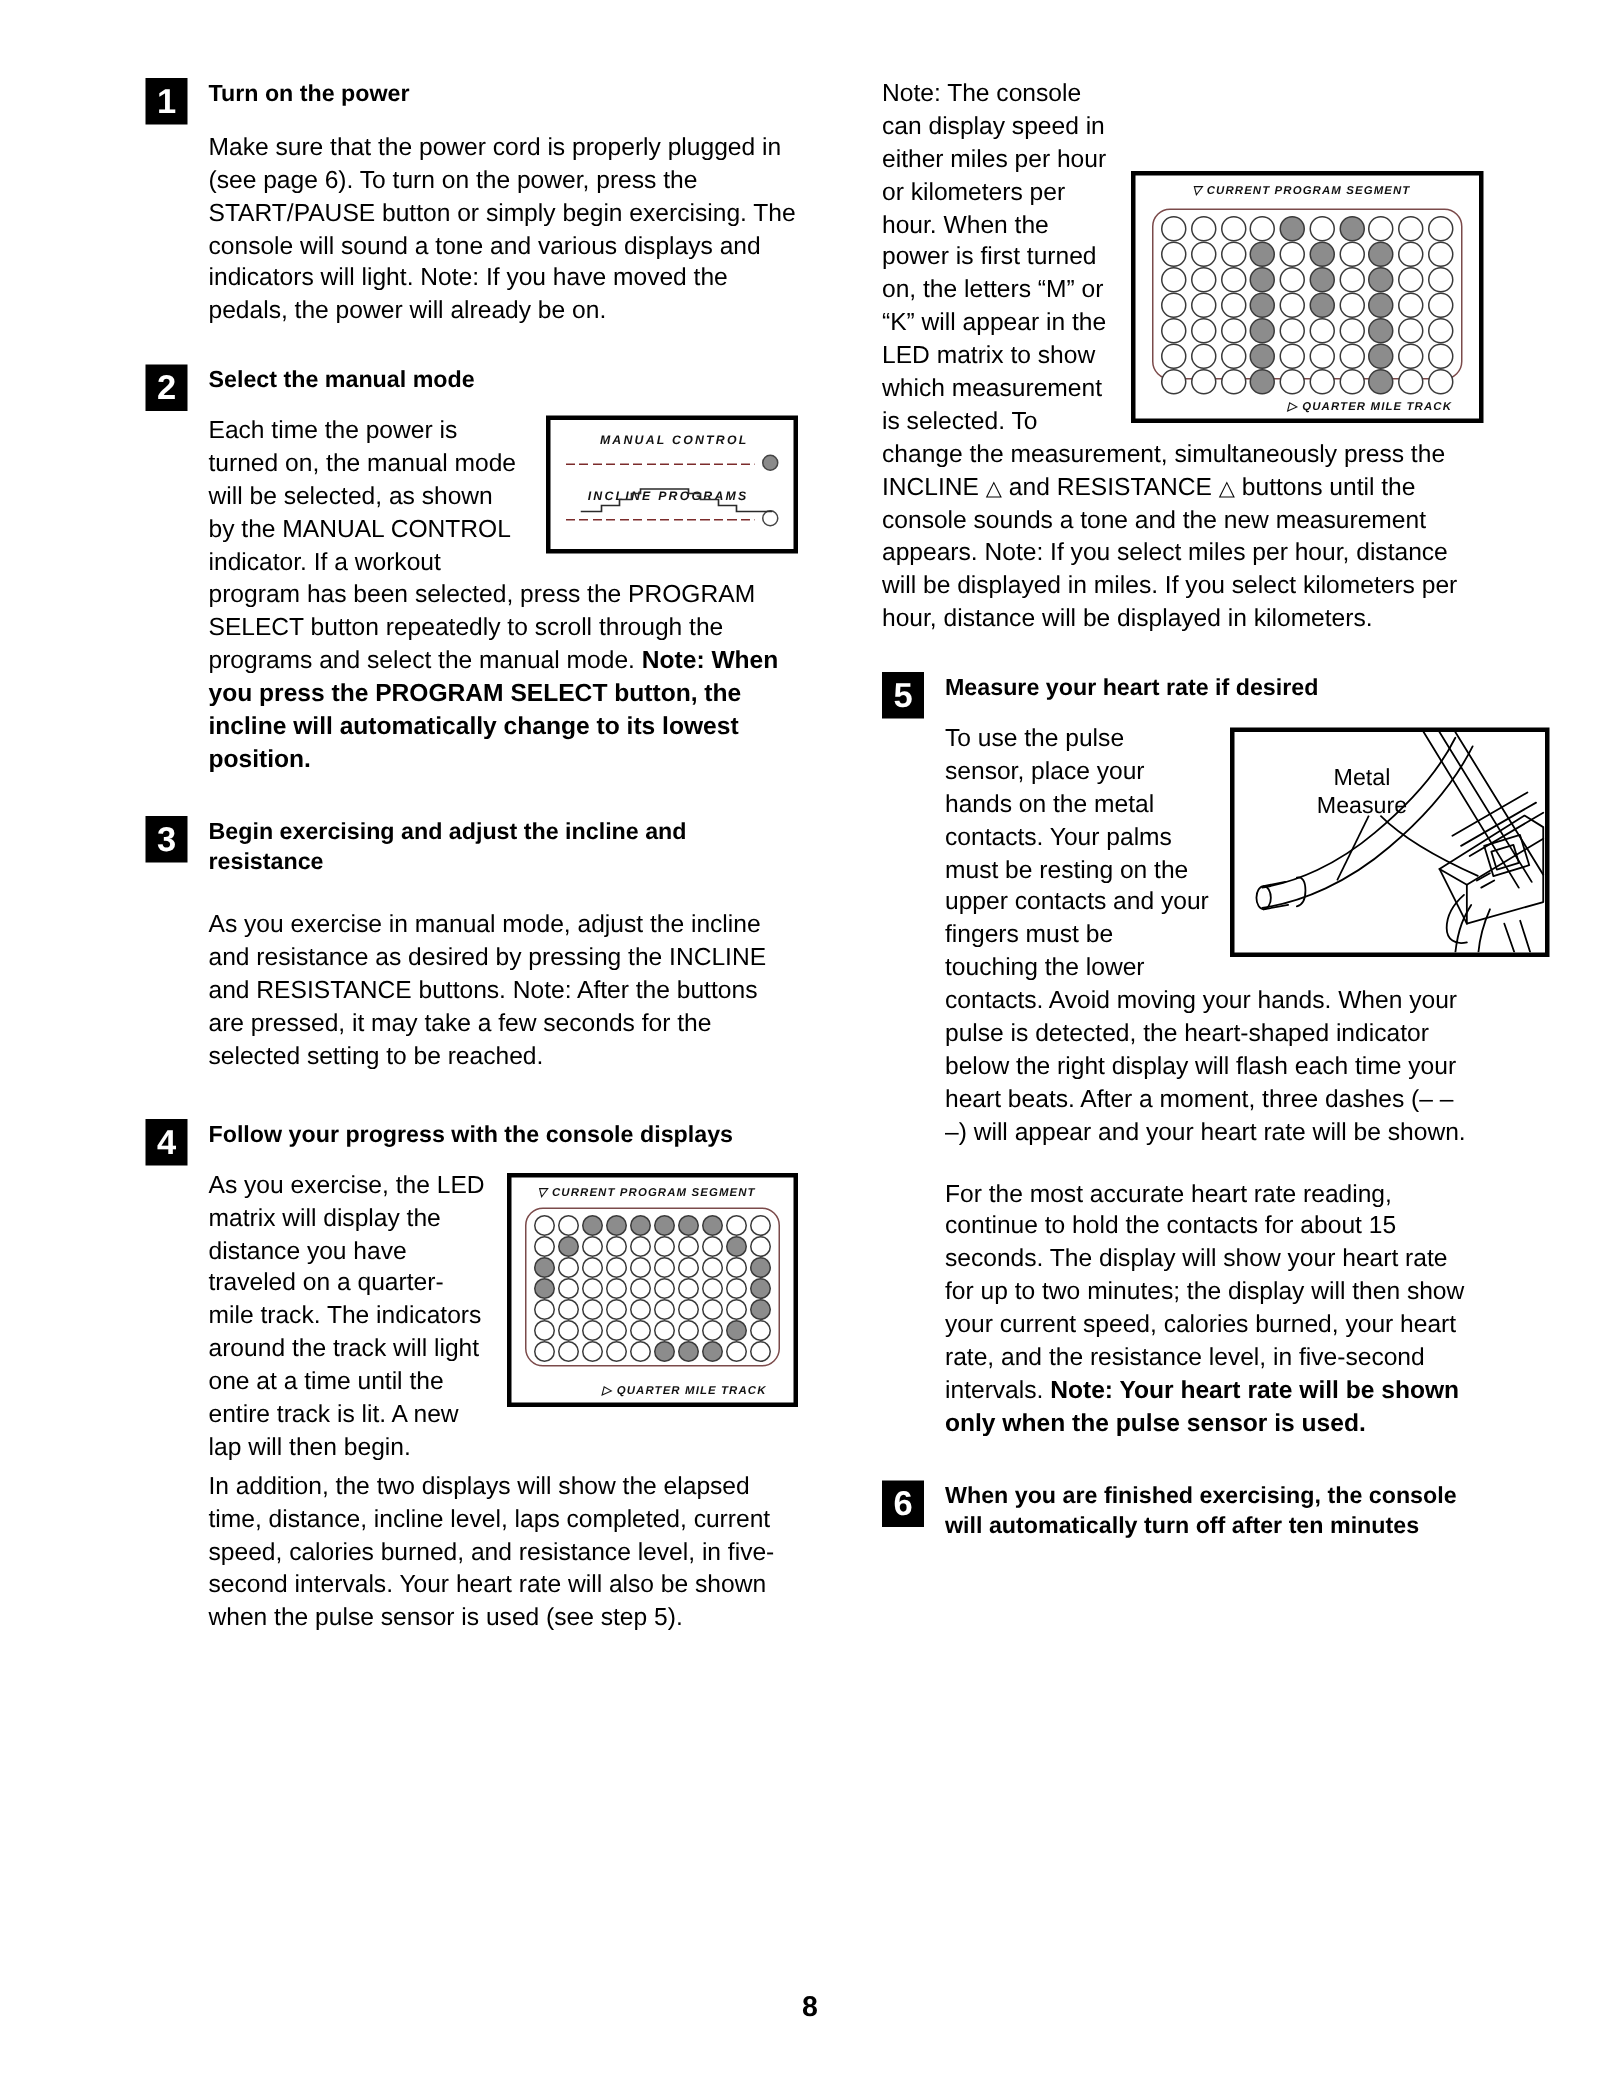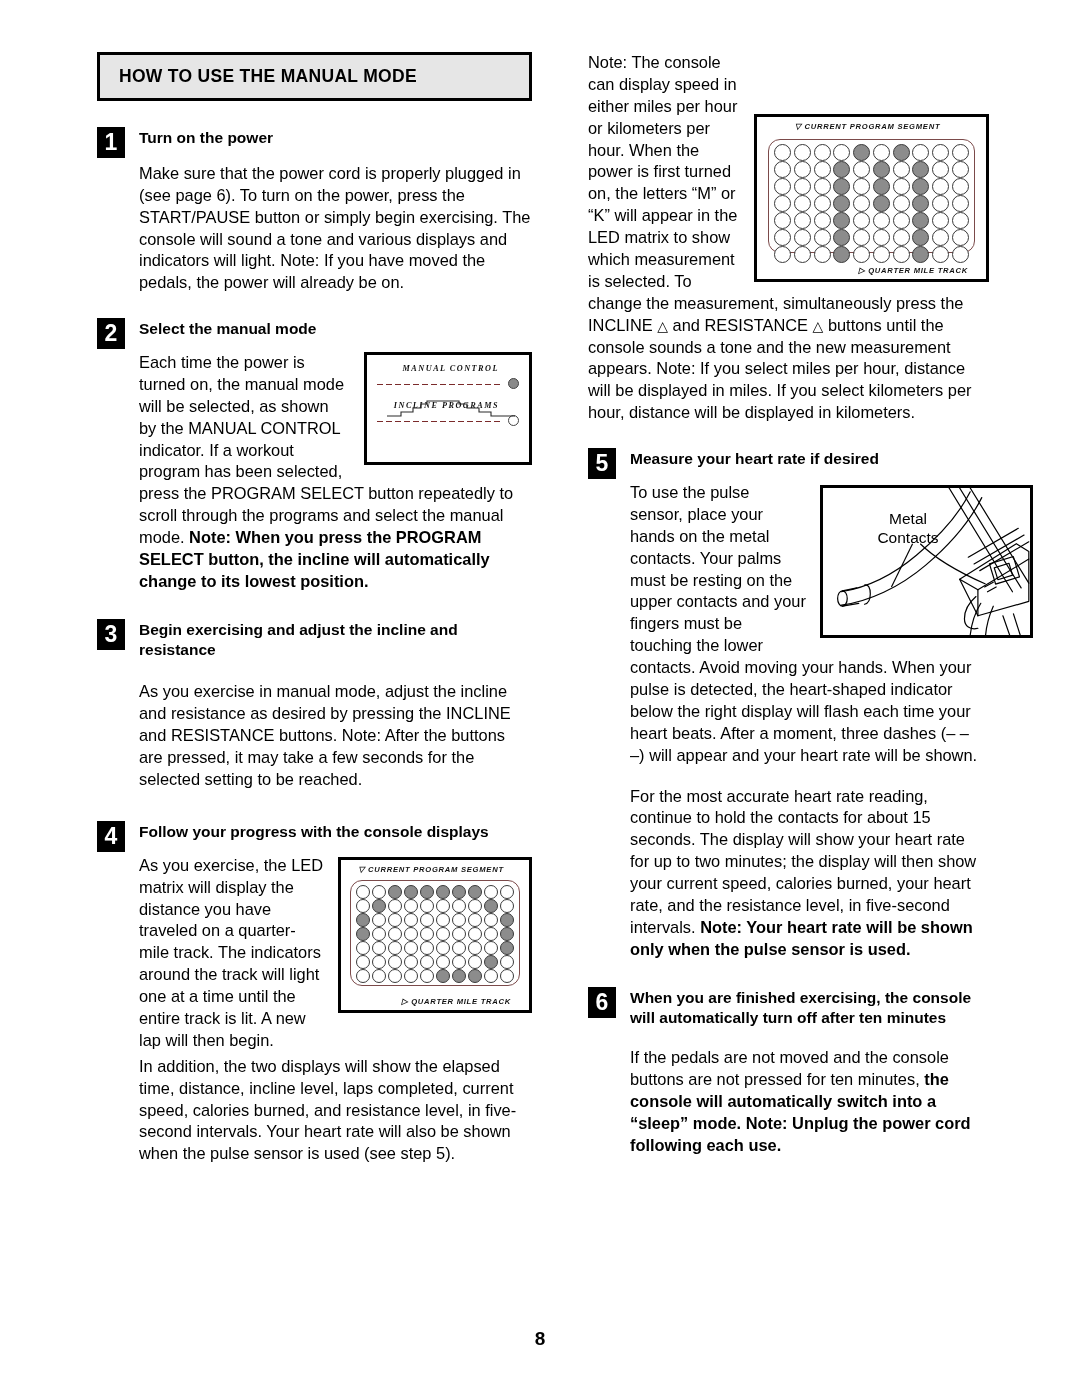--- a/index.html
+++ b/index.html
@@ -101,24 +101,23 @@
   
   .figbox {
     border: 3px solid #000;
     background: #fff;
     box-sizing: border-box;
   }
 
   
   .mc-panel {
     width: 168px;
-    height: 113px;
+    height: 92px;
     padding: 9px 10px 8px 10px;
     position: relative;
-    font-family: Liberation Serif, serif;
   }
   .mc-label {
     font-size: 8.2px;
     font-weight: bold;
     font-style: italic;
     letter-spacing: 1.5px;
     text-align: right;
     padding-right: 20px;
     color: #111;
   }
@@ -234,21 +233,20 @@
     font-weight: bold;
   }
 </style>
 </head>
 <body>
 
 <div class="page">
 
   <div class="col col-left">
 
-    <div class="title-bar">HOW TO USE THE MANUAL MODE</div>
 
     <div class="step">
       <div class="step-num">1</div>
       <div class="step-head">Turn on the power</div>
     </div>
     <p class="body">Make sure that the power cord is properly plugged in (see page 6). To turn on the power, press the START/PAUSE button or simply begin exercising. The console will sound a tone and various displays and indicators will light. Note: If you have moved the pedals, the power will already be on.</p>
 
     <div class="step" style="margin-top:24px;">
       <div class="step-num">2</div>
       <div class="step-head">Select the manual mode</div>
@@ -511,38 +509,37 @@
             <path d="M163,120 C158,128 154,136 152,153"></path>
             <path d="M176,123 C172,132 169,142 168,153"></path>
 
             <path d="M158,113 C150,120 146,128 146,136 C146,144 152,148 160,146"></path>
             <path d="M186,133 L193,153"></path>
             <path d="M197,131 L204,153"></path>
           </g>
         </svg>
         <div class="contacts-label" style="left:30px;top:22px;width:110px;">
           <div>Metal</div>
-          <div>Contacts</div>
+          <div>Measure</div>
         </div>
         <svg viewBox="0 0 213 153" width="207" height="147" style="position:absolute;left:0;top:0;pointer-events:none;">
           <g fill="none" stroke="#000" stroke-width="1.2">
             <path d="M92,58 L70,103"></path>
             <path d="M100,58 C120,78 150,92 168,100"></path>
           </g>
         </svg>
       </div>
 
       <p class="body nopad" style="margin-top:13px;">To use the pulse sensor, place your hands on the metal contacts. Your palms must be resting on the upper contacts and your fingers must be touching the lower contacts. Avoid moving your hands. When your pulse is detected, the heart-shaped indicator below the right display will flash each time your heart beats. After a moment, three dashes (– – –) will appear and your heart rate will be shown.</p>
     </div>
 
     <p class="body" style="margin-top:19px;padding-left:42px;"><span>For the most accurate heart rate reading, continue to hold the contacts for about 15 seconds. The display will show your heart rate for up to two minutes; the display will then show your current speed, calories burned, your heart rate, and the resistance level, in five-second intervals. </span><b>Note: Your heart rate will be shown only when the pulse sensor is used.</b></p>
 
     <div class="step" style="margin-top:26px;">
       <div class="step-num">6</div>
       <div class="step-head">When you are finished exercising, the console will automatically turn off after ten minutes</div>
     </div>
 
-    <p class="body" style="margin-top:20px;"><span>If the pedals are not moved and the console buttons are not pressed for ten minutes, </span><b>the console will automatically switch into a “sleep” mode. Note: Unplug the power cord following each use.</b></p>
   </div>
 
   <div class="page-num">8</div>
 
 </div>
 
 </body></html>

